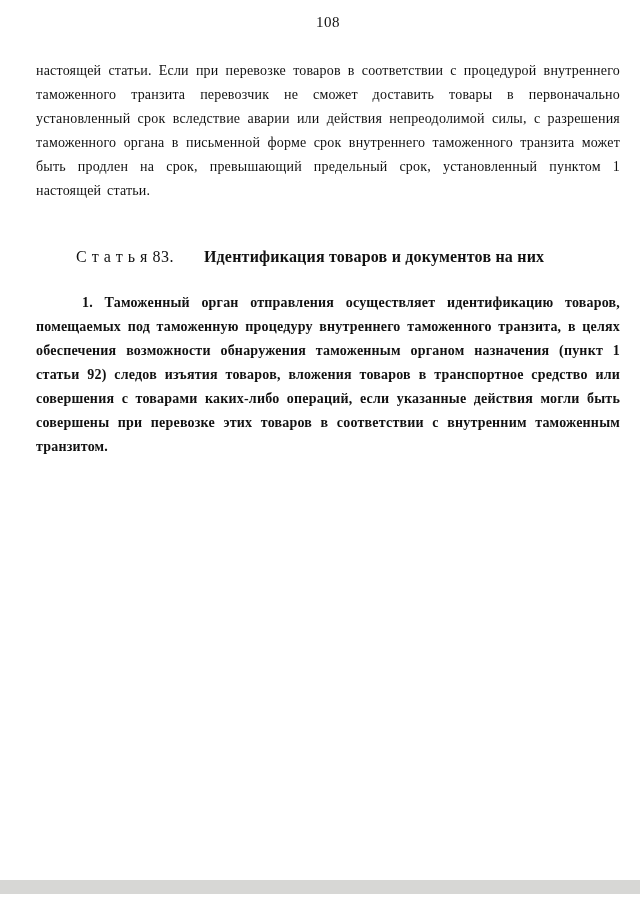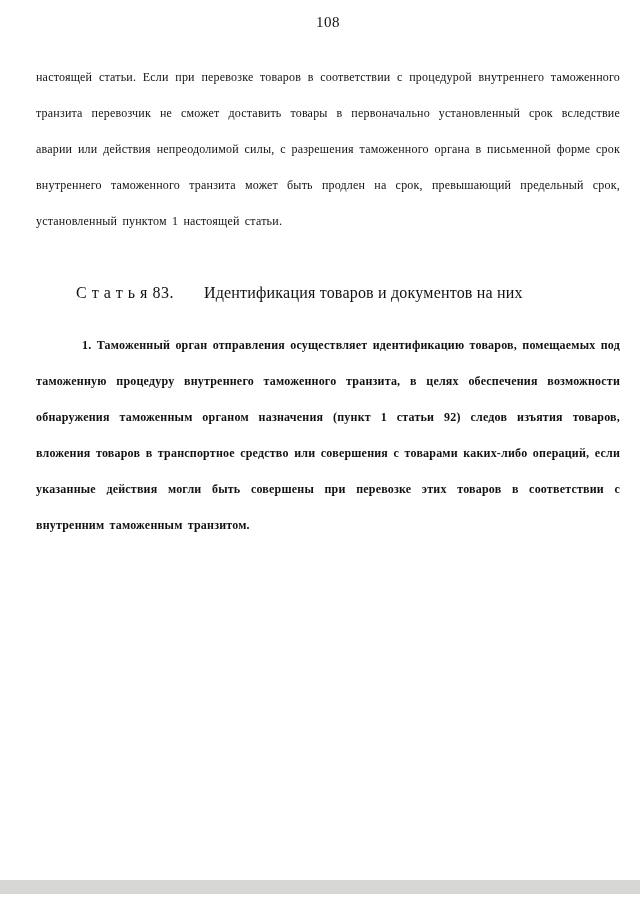--- a/index.html
+++ b/index.html
@@ -24,22 +24,22 @@
     top: 14px;
   }
   .page-number {
     text-align: center;
     font-size: 15px;
     letter-spacing: 0.5px;
     margin-bottom: 28px;
   }
   p.body-para {
     margin: 0;
-    font-size: 12px;
-    line-height: 36px;
+    font-size: 14px;
+    line-height: 24px;
     text-align: justify;
     letter-spacing: 0.2px;
     word-spacing: 2px;
   }
   p.indented {
     text-indent: 46px;
     font-weight: bold;
   }
   .article-heading {
     margin: 0;
@@ -48,21 +48,21 @@
     margin-bottom: 16px;
     font-size: 16px;
     line-height: 36px;
     font-weight: normal;
   }
   .article-heading .article-number {
     letter-spacing: 0.5px;
     margin-right: 30px;
   }
   .article-heading .article-title {
-    font-weight: normal;
+    font-weight: bold;
     letter-spacing: 0.2px;
   }
   .scan-edge {
     position: absolute;
     left: 0;
     right: 0;
     bottom: 6px;
     height: 14px;
     background: #d7d7d5;
   }

